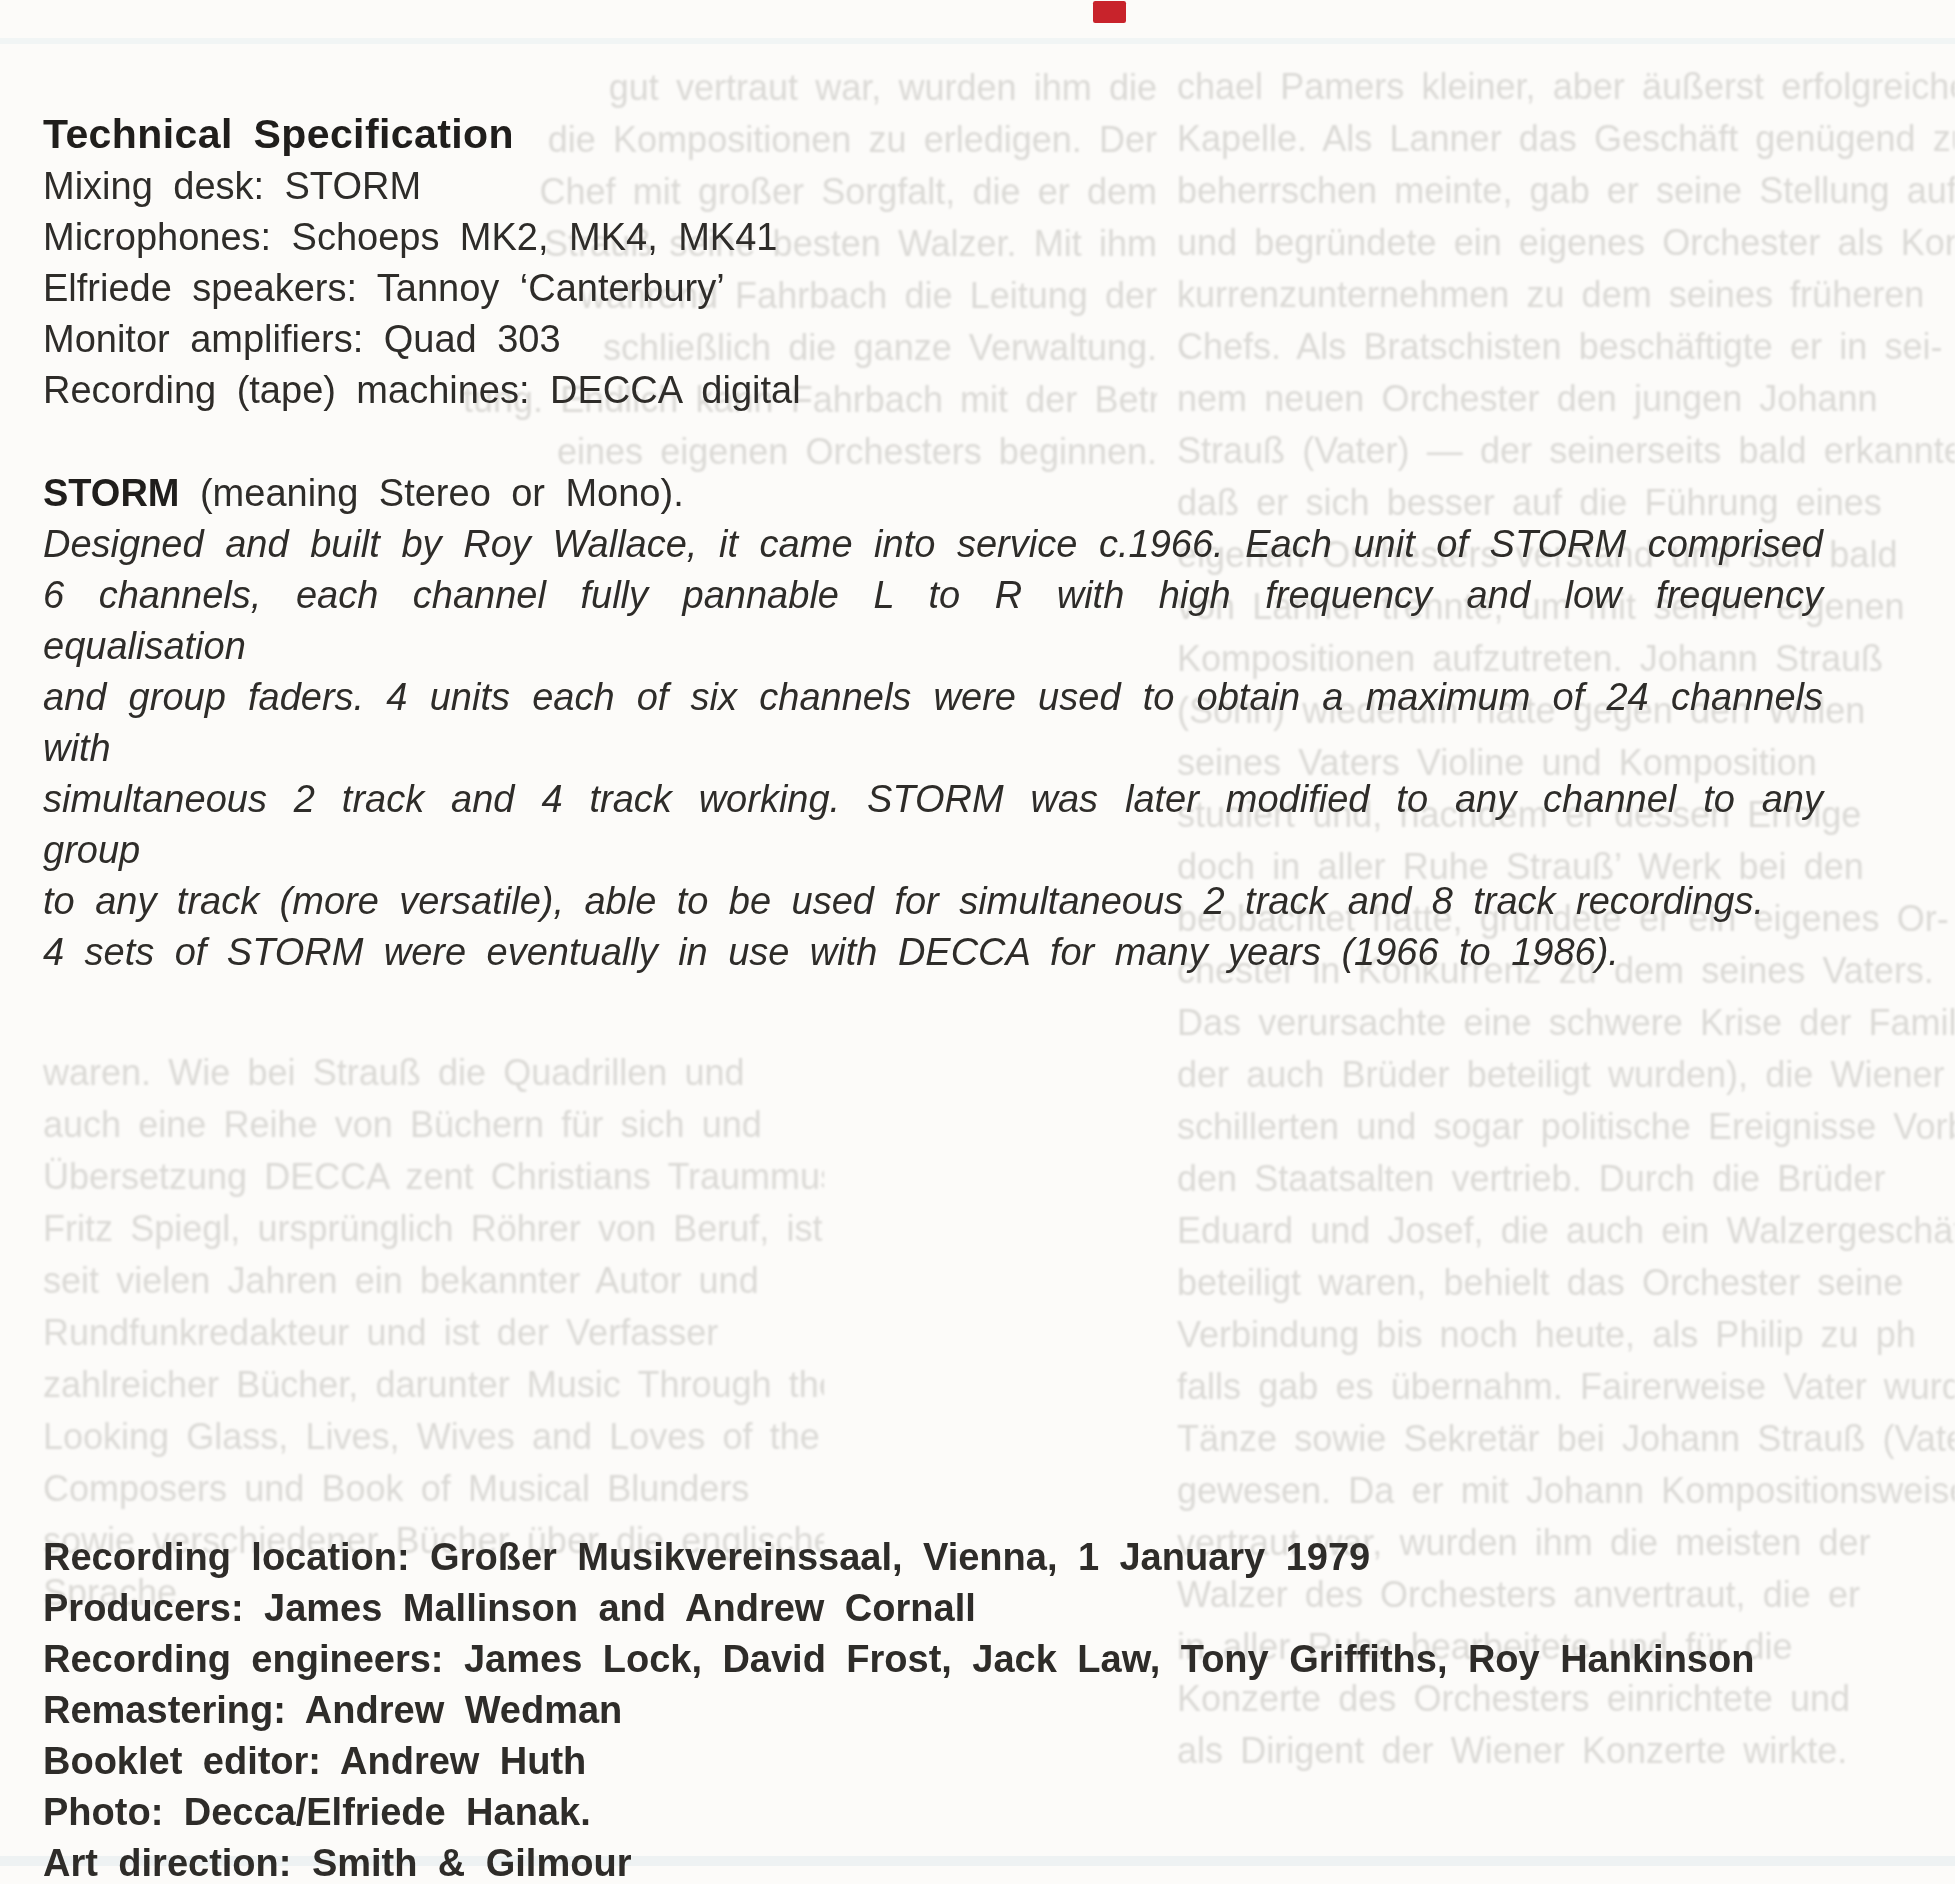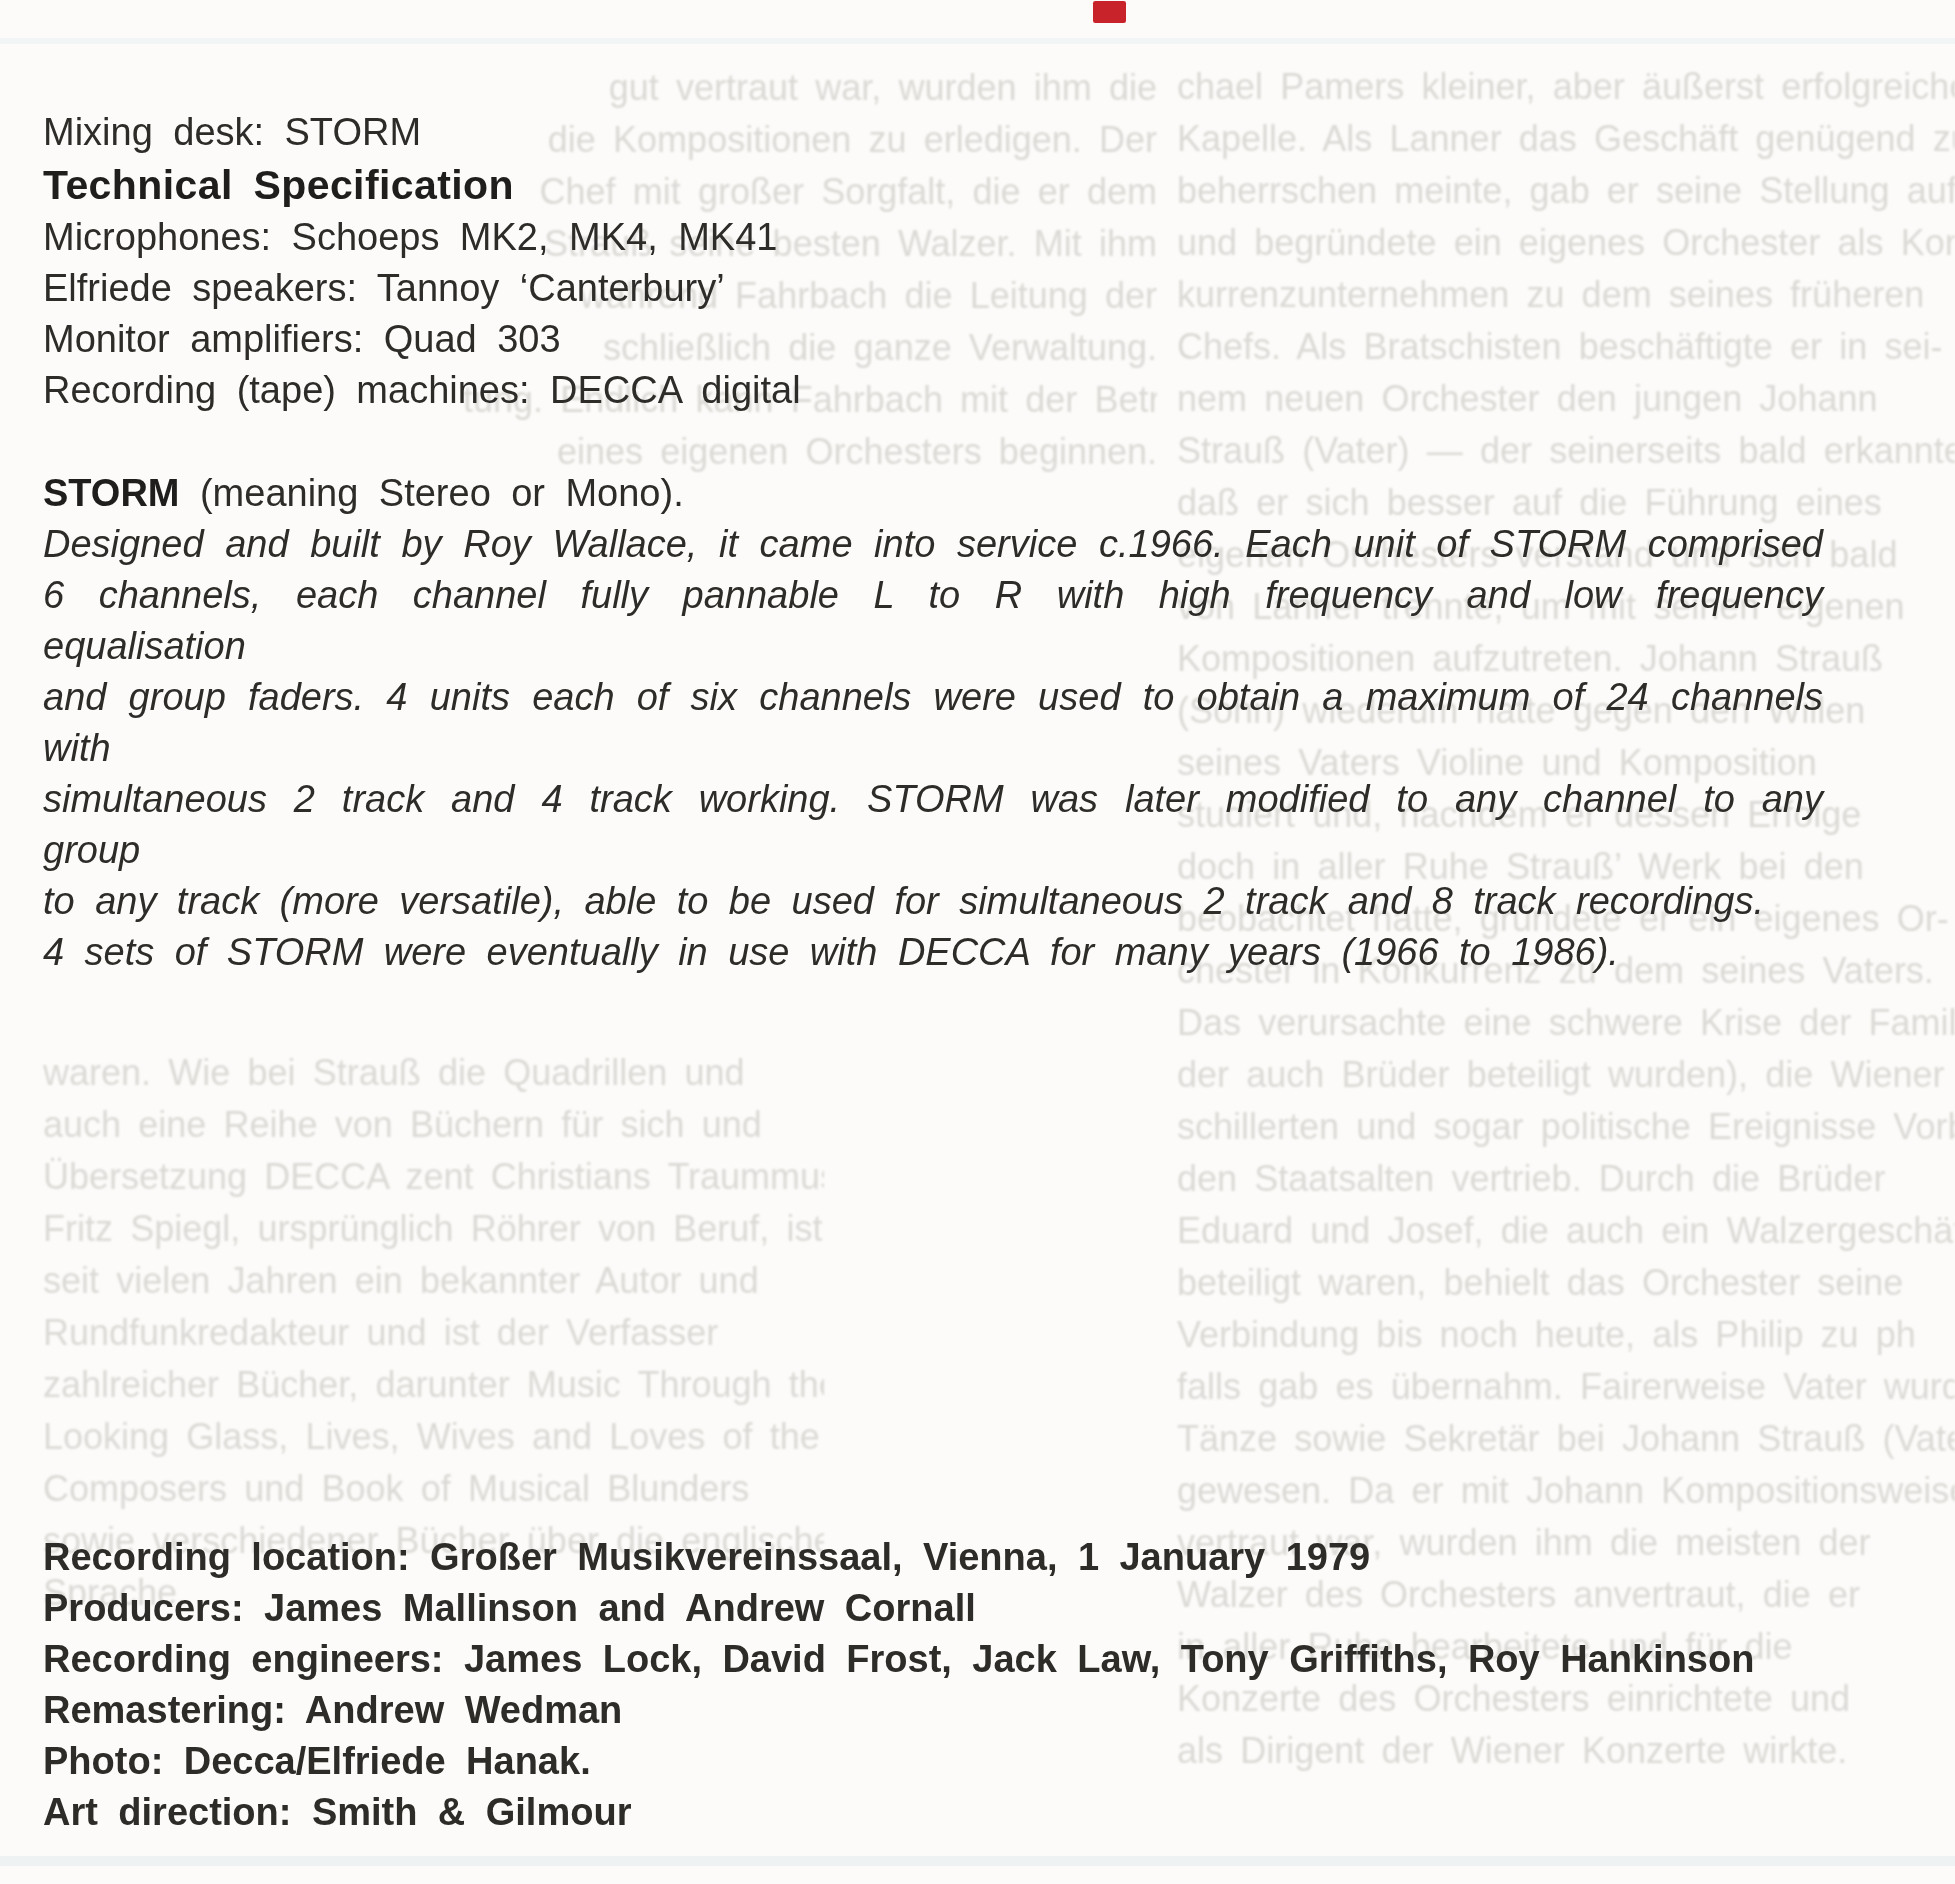--- a/index.html
+++ b/index.html
@@ -120,22 +120,22 @@
       <div>Composers und Book of Musical Blunders</div>
       <div>sowie verschiedener Bücher über die englische</div>
       <div>Sprache.</div>
     </div>
 
   <div class="red-mark" style="background: rgb(200, 35, 43);"></div>
   <div class="scan-streak streak-top"></div>
   <div class="scan-streak streak-bottom"></div>
 
   <div class="block spec-block">
+    <div class="text-line spec-heading">Technical Specification</div>
     <div class="text-line">Mixing desk: STORM</div>
-    <div class="text-line spec-heading">Technical Specification</div>
     <div class="text-line">Microphones: Schoeps MK2, MK4, MK41</div>
     <div class="text-line">Elfriede speakers: Tannoy ‘Canterbury’</div>
     <div class="text-line">Monitor amplifiers: Quad 303</div>
     <div class="text-line">Recording (tape) machines: DECCA digital</div>
   </div>
 
   <div class="block storm-block">
     <div class="text-line storm-lead">
       <span class="term">STORM</span><span> (meaning Stereo or Mono).</span>
     </div>
@@ -145,18 +145,19 @@
     <div class="text-line storm-body-line just">simultaneous 2 track and 4 track working. STORM was later modified to any channel to any group</div>
     <div class="text-line storm-body-line">to any track (more versatile), able to be used for simultaneous 2 track and 8 track recordings.</div>
     <div class="text-line storm-body-line">4 sets of STORM were eventually in use with DECCA for many years (1966 to 1986).</div>
   </div>
 
   <div class="block credits-block">
     <div class="text-line">Recording location: Großer Musikvereinssaal, Vienna, 1 January 1979</div>
     <div class="text-line">Producers: James Mallinson and Andrew Cornall</div>
     <div class="text-line">Recording engineers: James Lock, David Frost, Jack Law, Tony Griffiths, Roy Hankinson</div>
     <div class="text-line">Remastering: Andrew Wedman</div>
+    <div class="text-line">Booklet editor: Andrew Huth</div>
     <div class="text-line">Photo: Decca/Elfriede Hanak.</div>
     <div class="text-line">Art direction: Smith &amp; Gilmour</div>
   </div>
 
 </div>
 
 
 </body></html>

